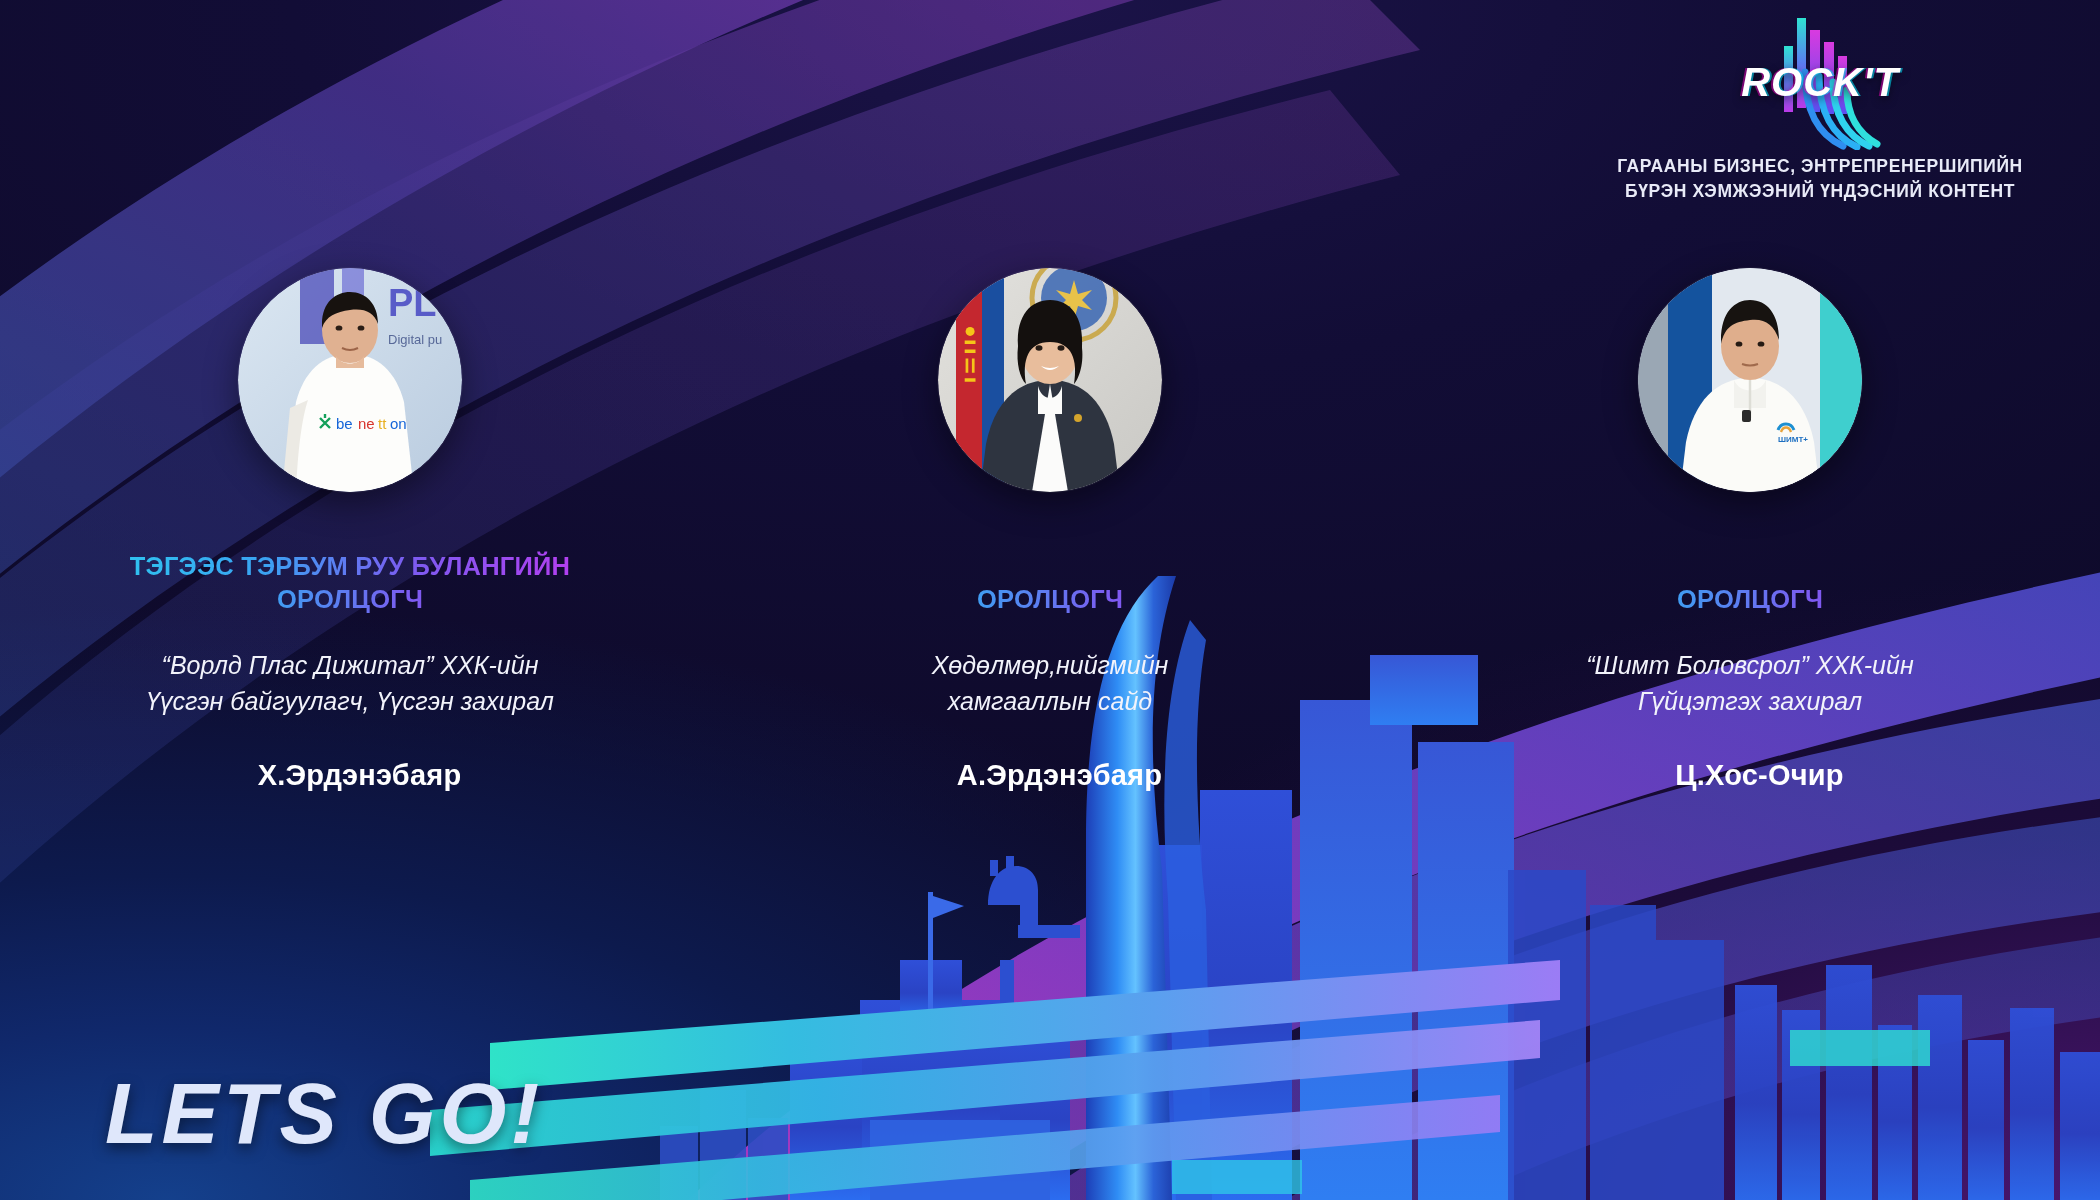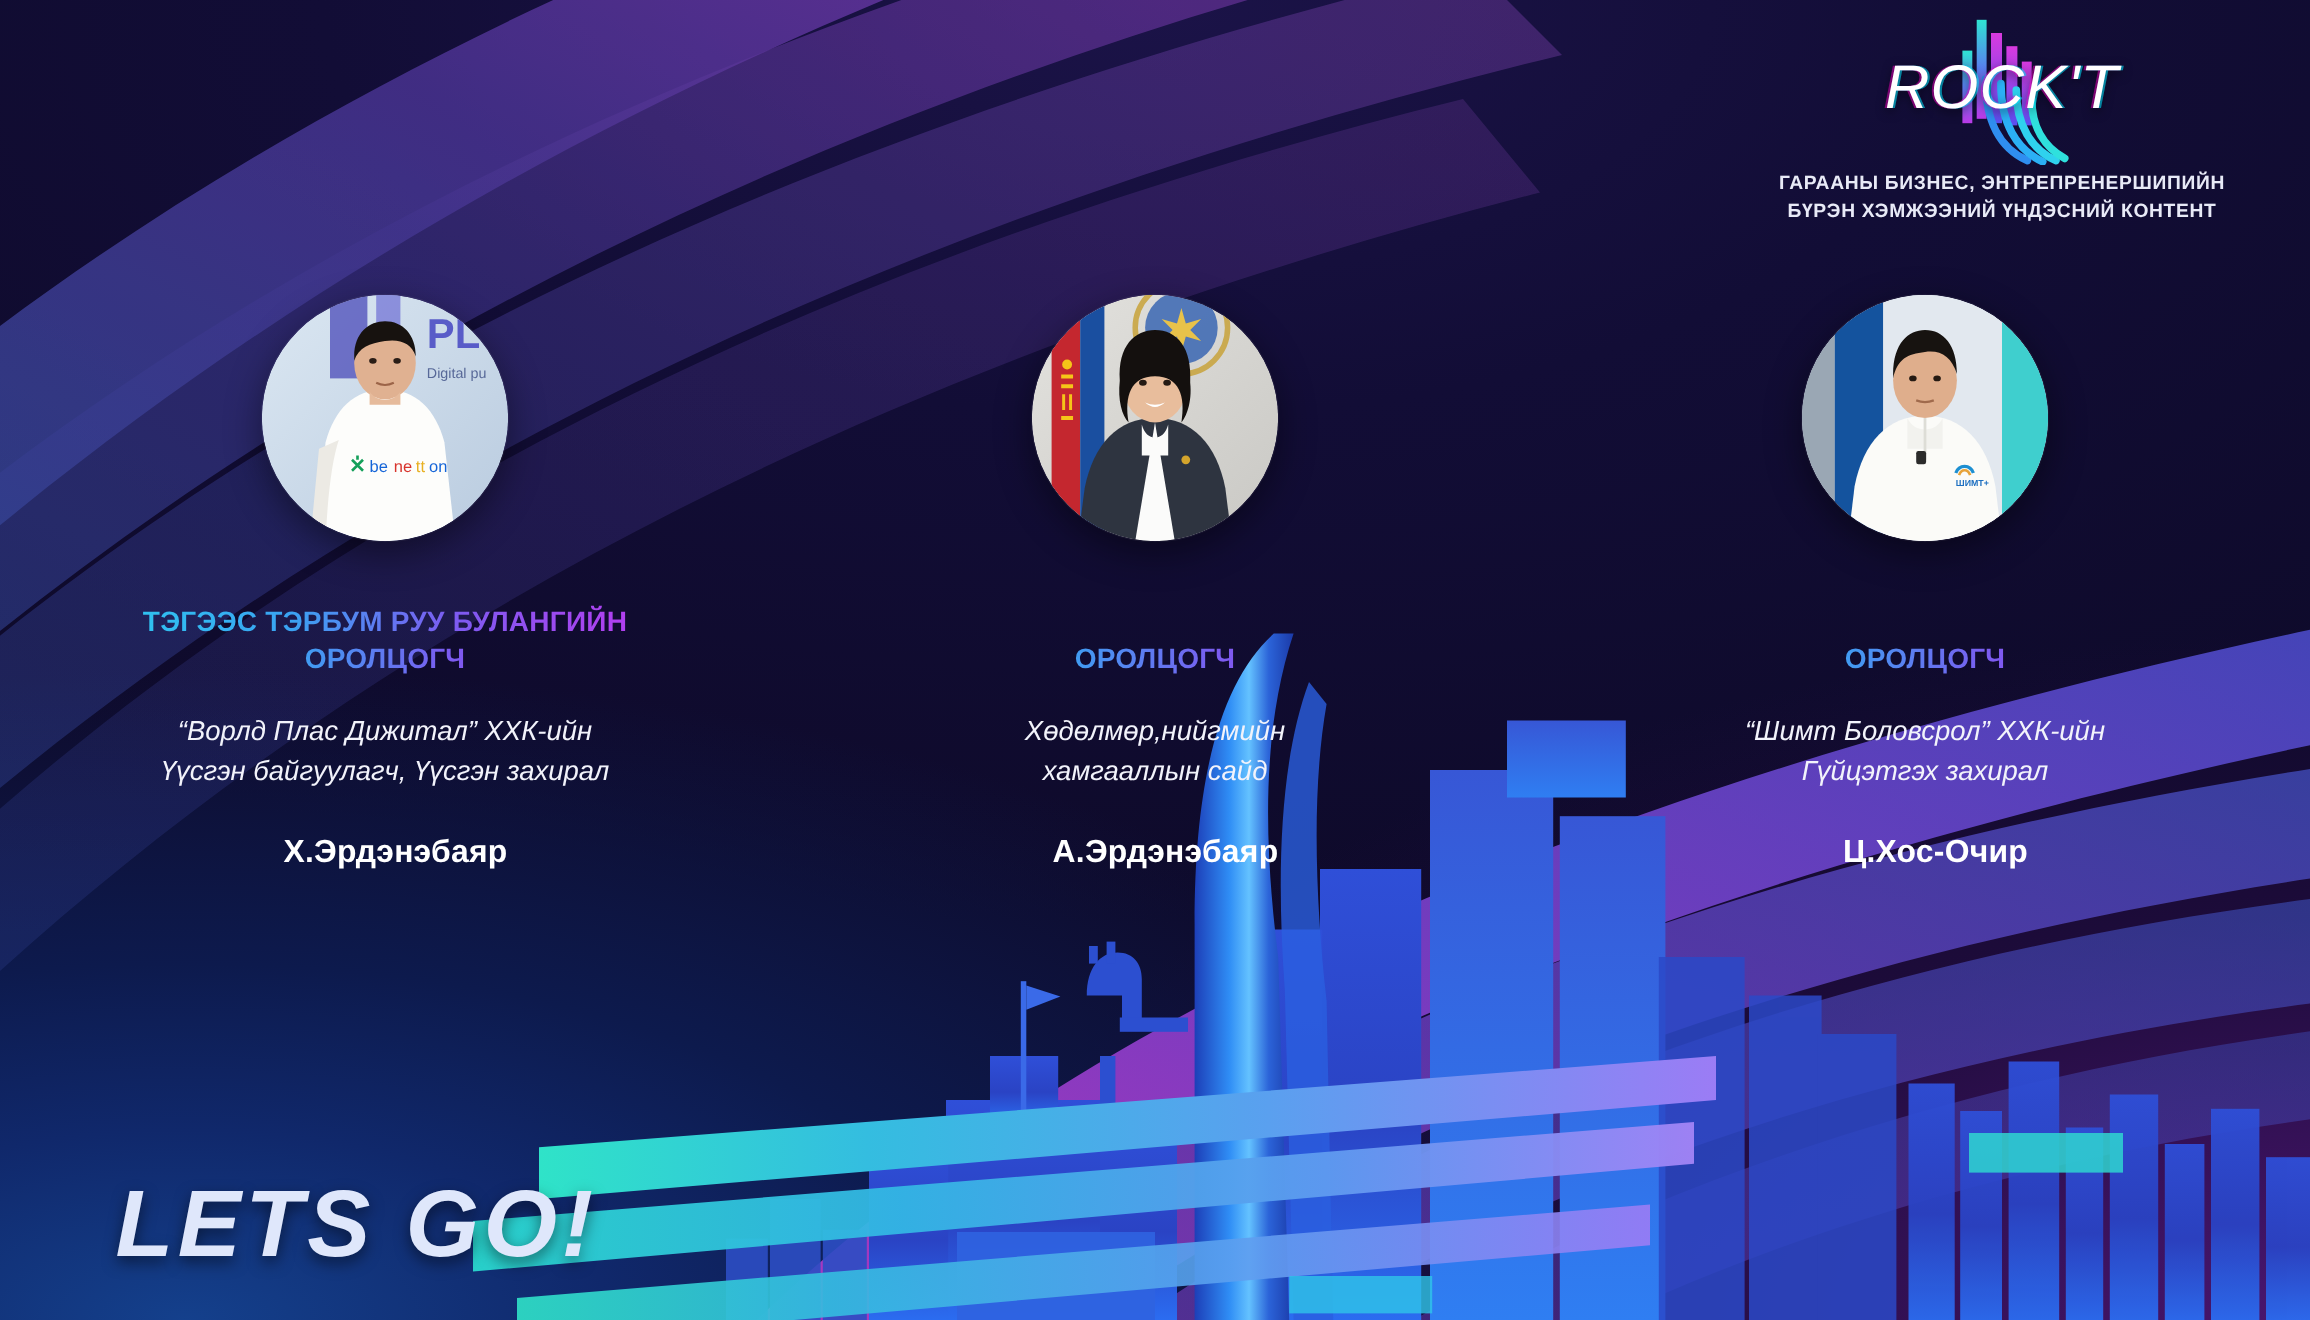--- a/index.html
+++ b/index.html
@@ -15,22 +15,22 @@
       radial-gradient(80% 70% at 50% 0%, #1b1348 0%, #120d36 45%, #0e0a2a 100%),
       linear-gradient(160deg,#161046 0%,#100b33 45%,#0c0826 100%);
   }
   .layer{position:absolute;inset:0;}
   svg.layer{width:2100px;height:1200px;}
 
   
   #logo-block{position:absolute;left:1605px;top:10px;width:430px;text-align:center;}
   #logo-mark{position:relative;width:430px;height:140px;}
   #logo-word{
-    position:absolute;left:0;right:0;top:36px;
-    font-size:56px;font-weight:normal;font-style:italic;letter-spacing:1px;
+    position:absolute;left:0;right:0;top:50px;
+    font-size:40px;font-weight:bold;font-style:italic;letter-spacing:1px;
     color:#ffffff;
     text-shadow:2px 0 0 rgba(0,230,255,.55),-2px 0 0 rgba(255,0,200,.45), 0 3px 10px rgba(0,0,0,.6);
     font-family:"Liberation Sans", sans-serif;
   }
   #logo-tag{
     margin-top:4px;color:#e8eaf7;font-size:17.5px;font-weight:bold;
     letter-spacing:.6px;line-height:1.45;
   }
 
   

